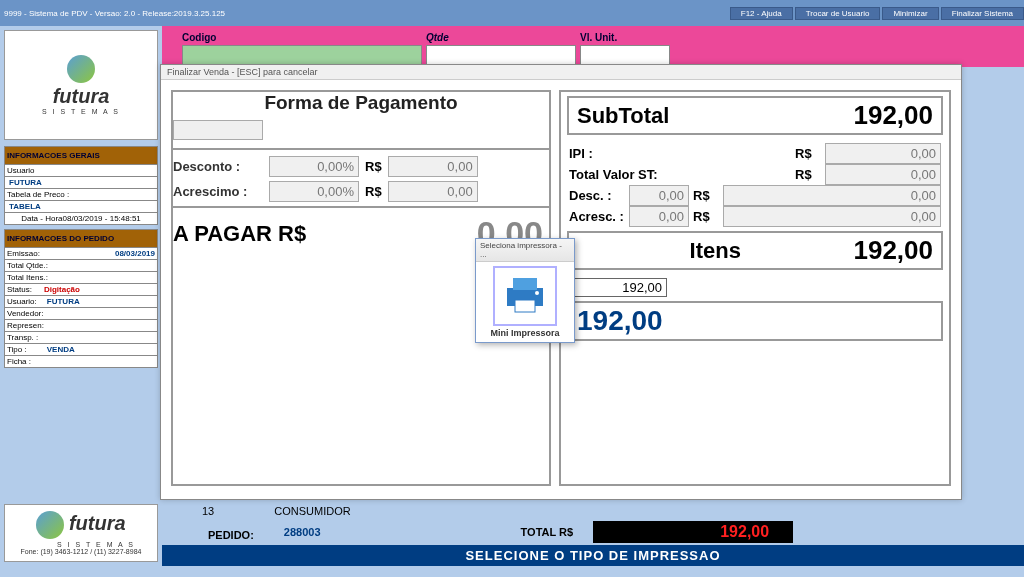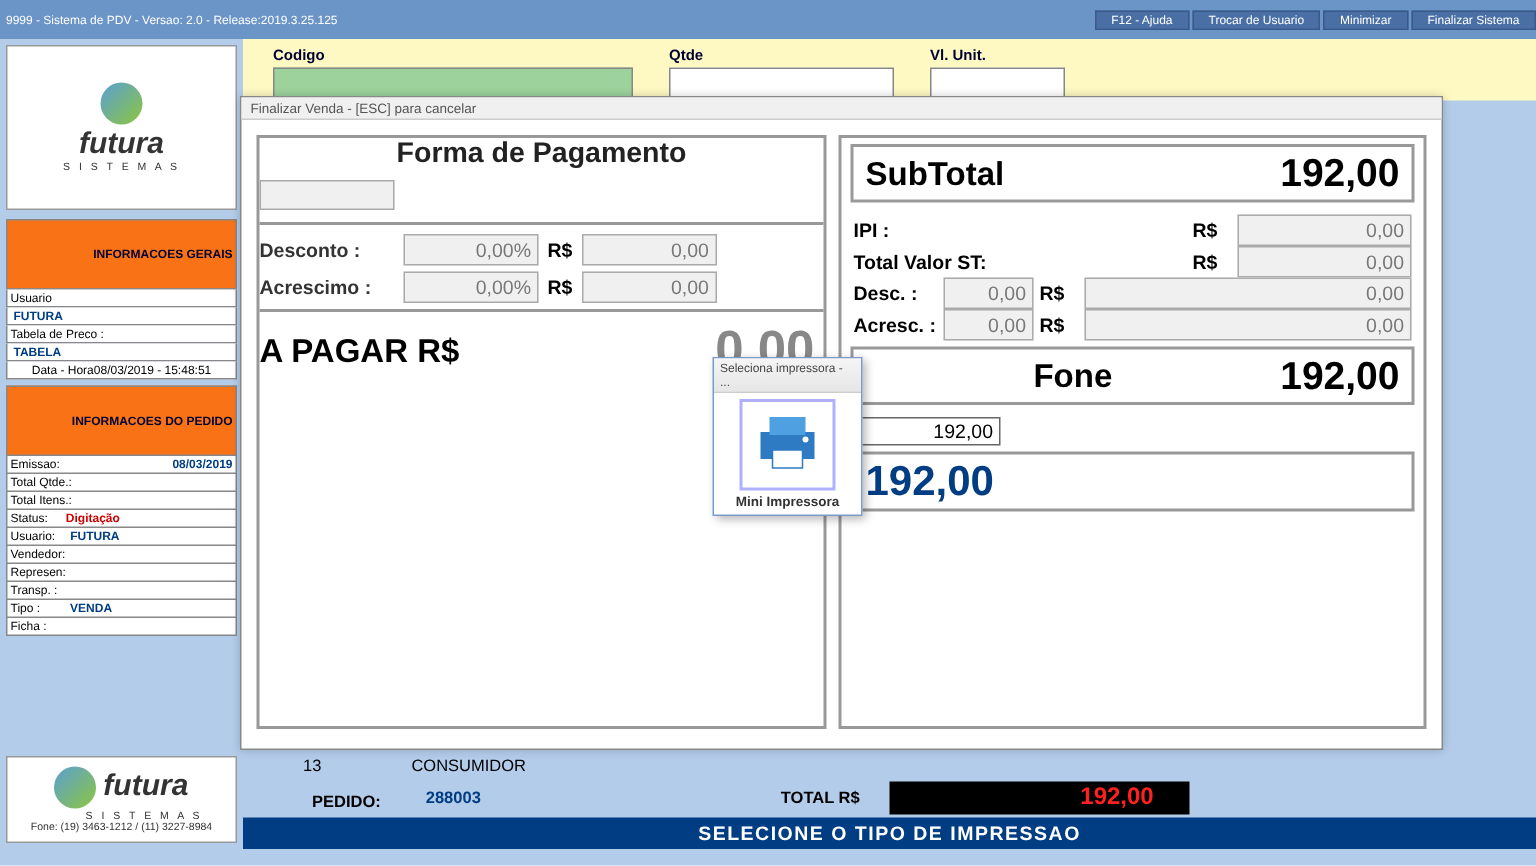--- a/index.html
+++ b/index.html
@@ -13,41 +13,41 @@
 .main { display: flex; height: 540px; }
 
 .leftcol { width: 162px; background: #b3ccea; display: flex; flex-direction: column; }
 .logo-box { background: #fff; height: 110px; margin: 4px; border: 1px solid #999; display: flex; align-items: center; justify-content: center; }
 .logo { text-align: center; }
 .logo-text { font-size: 20px; font-weight: bold; color: #333; font-style: italic; }
 .logo-sub { font-size: 7px; letter-spacing: 2px; color: #333; }
 .logo-icon { width: 28px; height: 28px; background: linear-gradient(135deg, #5a9fd4, #8dc63f); border-radius: 50%; margin: 0 auto 2px; }
 
 .info-section { margin: 2px 4px; }
-.info-header { background: #f97316; border: 1px solid #888; font-size: 8px; font-weight: bold; color: #003; padding: 18px 2px; text-align: right; }
+.info-header { background: #a16207; border: 1px solid #888; font-size: 8px; font-weight: bold; color: #003; padding: 4px 2px; text-align: left; }
 .info-row { background: #fff; border: 1px solid #888; border-top: none; font-size: 8px; padding: 1px 2px; display: flex; }
 .info-label { color: #000; }
 .info-value { color: #003d82; font-weight: bold; margin-left: 2px; }
 .info-value.red { color: #c00; }
 .info-value.blue { color: #003d82; }
 .info-row.center { justify-content: center; text-align: center; }
 
 .bottom-logo { margin-top: auto; background: #fff; margin: 4px; border: 1px solid #999; padding: 6px; text-align: center; }
 .bottom-logo .logo-text { font-size: 20px; }
 .phone { font-size: 7px; color: #333; }
 
 .rightcol { flex: 1; position: relative; }
 
-.top-inputs { display: flex; gap: 24px; padding: 6px 20px 0; background: #fef9c3; }
+.top-inputs { display: flex; gap: 4px; padding: 6px 20px 0; background: #ec4899; }
 .input-group { display: flex; flex-direction: column; }
 .input-label { font-size: 10px; font-weight: bold; color: #003; margin-bottom: 2px; }
 .input-box { background: #fff; border: 1px solid #888; height: 22px; }
 .input-box.highlight { background: #9dd29d; }
 .ig-codigo { width: 240px; }
-.ig-qtde { width: 150px; }
+.ig-qtde { width: 150px; font-style: italic; }
 .ig-vlunit { width: 90px; }
 
 .bottom-strip { position: absolute; bottom: 0; left: 0; right: 0; }
 .pedido-row { background: #b3ccea; padding: 2px 20px; display: flex; align-items: center; font-size: 11px; }
 .pedido-num { color: #003d82; font-weight: bold; }
 .consumidor { color: #000; margin-left: 60px; }
 .pedido-label { font-weight: bold; color: #000; margin-top: 6px; }
 .total-label { font-weight: bold; margin-left: 200px; }
 .total-box { background: #000; color: #ff2020; font-weight: bold; padding: 2px 24px; font-size: 16px; margin-left: 20px; text-align: right; width: 200px; }
 .impressao-bar { background: #003d82; color: #fff; font-weight: bold; text-align: center; padding: 3px; font-size: 13px; letter-spacing: 1px; }
@@ -268,21 +268,21 @@
           <span class="detail-val">0,00</span>
         </div>
         <div class="detail-row">
           <span class="detail-lbl" style="width:60px">Acresc. :</span>
           <span class="detail-mid">0,00</span>
           <span class="detail-rs">R$</span>
           <span class="detail-val">0,00</span>
         </div>
       </div>
       <div class="st-row">
-        <span class="st-label" style="text-align:center">Fone</span>
+        <span class="st-label" style="text-align:center">Itens</span>
         <span class="st-val">192,00</span>
       </div>
       <div class="payline">
         <span class="payline-val">192,00</span>
       </div>
       <div class="st-row pago">
         <span class="st-val">192,00</span>
       </div>
     </div>
   </div>

